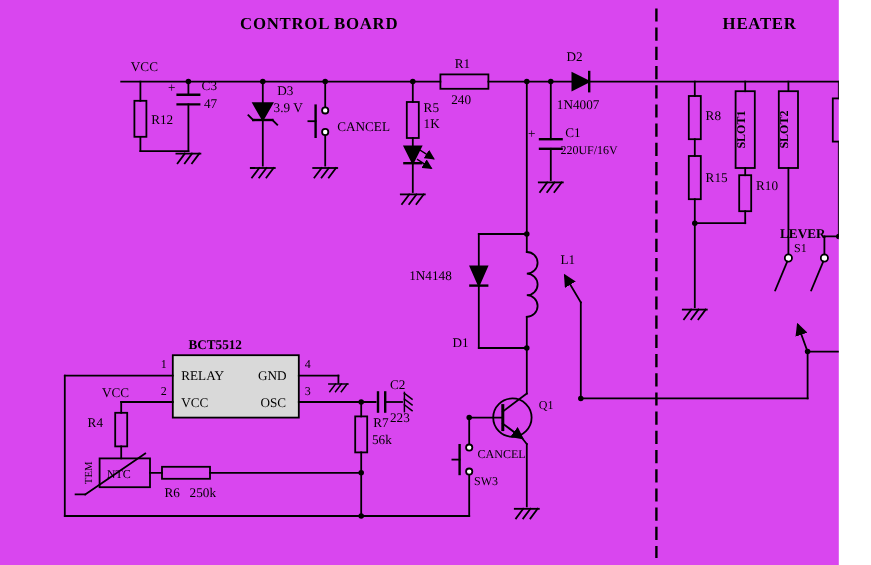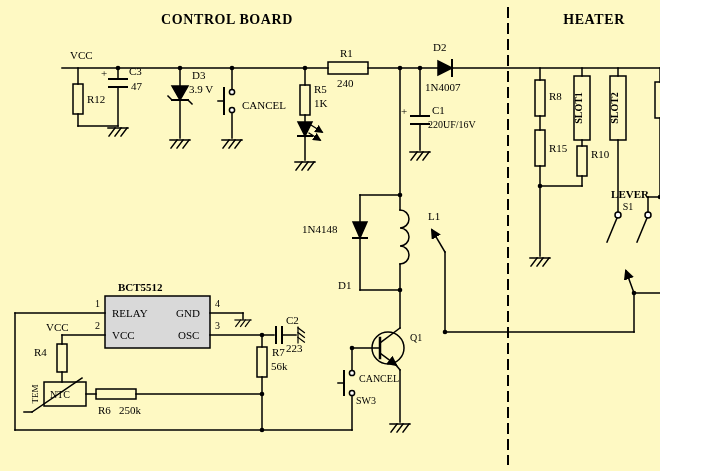--- a/index.html
+++ b/index.html
@@ -1,16 +1,16 @@
 <!DOCTYPE html>
 <html><head>
 <meta charset="utf-8">
 <style>
   html,body{margin:0;padding:0;background:#ffffff;}
-  .canvas{width:660px;height:471px;background:#fef9c3;position:relative;overflow:hidden;}
+  .canvas{width:660px;height:471px;background:#d946ef;position:relative;overflow:hidden;padding-left:39px;}
   svg{display:block;}
   svg text{fill:#000;stroke:none;font-family:"Liberation Serif",serif;font-size:11px;}
   .b{font-weight:bold;}
   .s{font-size:10px;}
   .xs{font-size:9px;}
   .tt{font-size:14px;font-weight:bold;letter-spacing:.6px;}
   .dot{fill:#000;stroke:none;}
   .blk{fill:#000;}
   .pole{fill:#fff;}
 </style>

